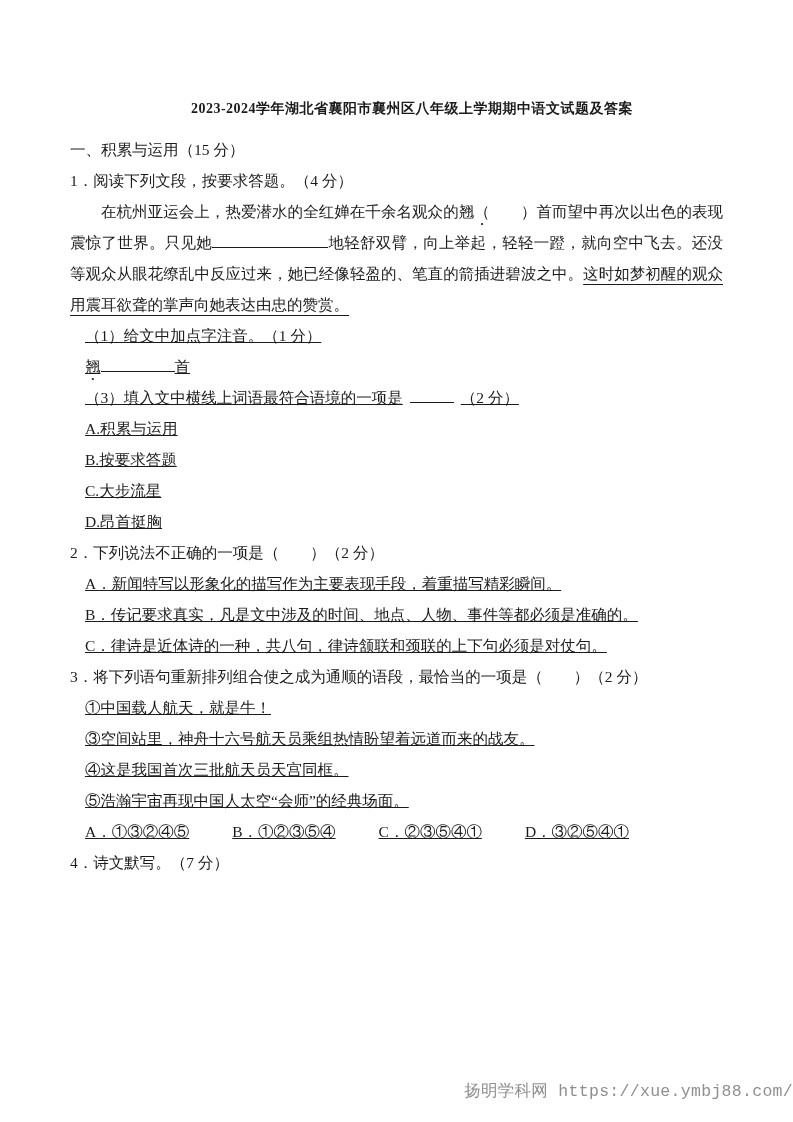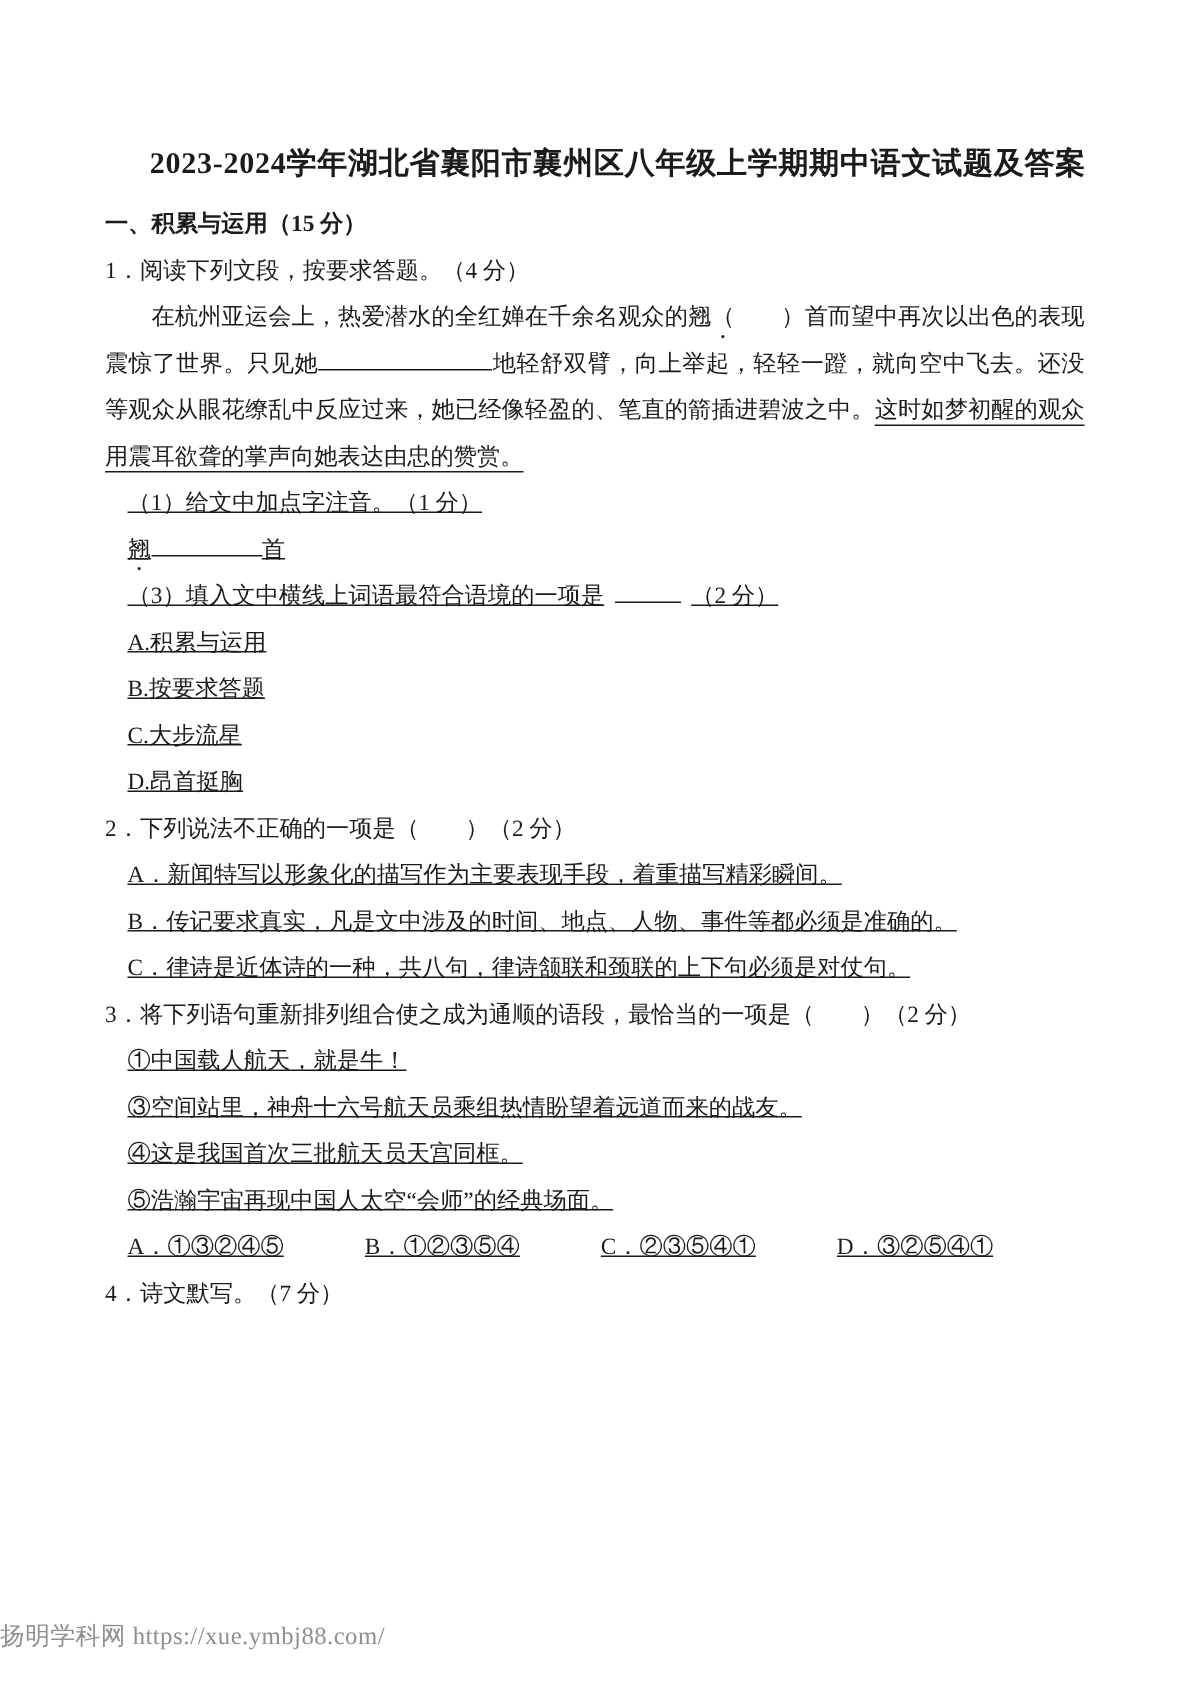--- a/index.html
+++ b/index.html
@@ -3,48 +3,48 @@
 <meta charset="utf-8">
 <style>
   html,body { margin:0; padding:0; }
   body {
     width:793px; height:1122px; background:#ffffff; color:#1b1b1b;
     font-family:"Liberation Serif","DejaVu Serif",serif;
     position:relative; overflow:hidden;
   }
   .doc { padding:84px 70px 0 70px; }
   h1.title {
-    width:684px; margin:0 auto; font-size:20px; font-weight:700;
+    width:684px; margin:0 auto; font-size:14px; font-weight:700;
     text-align:center; line-height:50px; letter-spacing:0.5px;
   }
   p.line { margin:0; font-size:15.5px; line-height:31px; }
-  .bold { font-weight:700; }
+  .bold { font-weight:400; }
   .just { text-align:justify; }
   .indent1 { padding-left:15px;text-decoration:underline; }
   .pindent { text-indent:31px; }
   .blank {
     display:inline-block; border-bottom:1px solid #1b1b1b;
     height:15px; vertical-align:baseline;
   }
   .blank-wide { width:116px; }
   .blank-mid  { width:74px; }
   .blank-small{ width:44px; margin:0 7px; }
   .dotted { position:relative; }
   .dotted::after {
     content:"\2022"; position:absolute; left:50%; bottom:-9px;
     transform:translateX(-50%); font-size:9px; line-height:9px;
   }
   .ul-sent {
     text-decoration:underline; text-underline-offset:4.5px;
     text-decoration-thickness:1px;
   }
-  .answers { display:flex; gap:54px; }
+  .answers { display:flex; gap:43px; }
   .footer {
-    position:absolute; left:0; right:0; bottom:20px; text-align:left;
-    font-family:Liberation Serif, serif;
+    position:absolute; left:0; right:0; bottom:20px; text-align:right;
+    font-family:Liberation Mono, monospace;
     font-size:16.5px; color:#8f8f8f; letter-spacing:0.3px;
   }
 </style>
 </head>
 <body>
 
 <div class="doc">
 
   <h1 class="title">2023-2024学年湖北省襄阳市襄州区八年级上学期期中语文试题及答案</h1>
 

